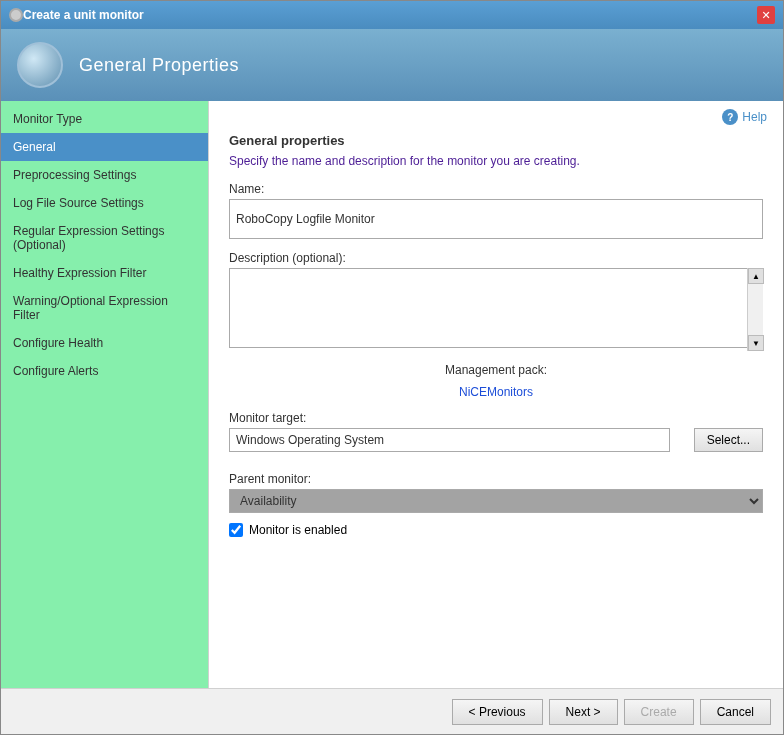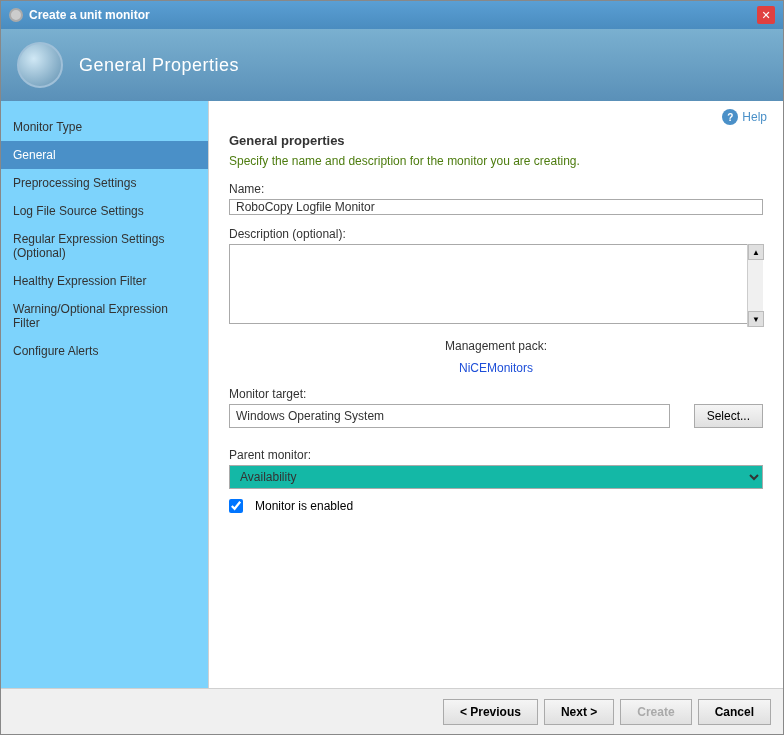--- a/index.html
+++ b/index.html
@@ -24,21 +24,21 @@
       height: 28px;
       display: flex;
       align-items: center;
       justify-content: space-between;
       padding: 0 8px;
       flex-shrink: 0;
     }
     .title-bar-left {
       display: flex;
       align-items: center;
-      gap: 6px;
+      gap: 0;
     }
     .window-icon {
       width: 14px;
       height: 14px;
       background: #ccc;
       border-radius: 50%;
       border: 2px solid #aaa;
     }
     .title-bar-title {
       color: white;
@@ -81,23 +81,23 @@
       font-weight: 300;
       letter-spacing: 0.5px;
     }
     .content-area {
       display: flex;
       flex: 1;
       overflow: hidden;
     }
     .sidebar {
       width: 208px;
-      background: #7dd3fc;
+      background: #86efac;
       border-right: 1px solid #d0d0d0;
-      padding: 12px 0;
+      padding: 4px 0;
       flex-shrink: 0;
     }
     .sidebar-item {
       padding: 7px 12px;
       cursor: pointer;
       color: #333;
       font-size: 12px;
     }
     .sidebar-item.active {
       background: #4a90c8;
@@ -140,33 +140,33 @@
       padding: 8px 20px 20px 20px;
       flex: 1;
     }
     .section-title {
       font-size: 13px;
       font-weight: 600;
       color: #333;
       margin-bottom: 6px;
     }
     .section-description {
-      color: #4d7c0f;
+      color: #4c1d95;
       font-size: 12px;
       margin-bottom: 14px;
     }
     .form-label {
       font-size: 12px;
       color: #333;
       margin-bottom: 3px;
       display: block;
     }
     .form-input {
       width: 100%;
-      height: 16px;
+      height: 40px;
       border: 1px solid #aaa;
       padding: 2px 6px;
       font-size: 12px;
       background: white;
       color: #333;
       outline: none;
     }
     .form-textarea {
       width: 100%;
       height: 80px;
@@ -220,28 +220,28 @@
     }
     .parent-monitor-section {
       margin-top: 20px;
     }
     .form-select {
       width: 100%;
       height: 24px;
       border: 1px solid #aaa;
       padding: 2px 6px;
       font-size: 12px;
-      background: #14b8a6;
+      background: #a3a3a3;
       color: #333;
       appearance: auto;
       outline: none;
     }
     .checkbox-row {
       display: flex;
-      gap: 12px;
+      gap: 6px;
       margin-top: 10px;
     }
     .checkbox-row input[type="checkbox"] {
       width: 14px;
       height: 14px;
     }
     .footer {
       background: #f0f0f0;
       border-top: 1px solid #d0d0d0;
       height: 46px;
@@ -252,21 +252,20 @@
       gap: 6px;
       flex-shrink: 0;
     }
     .footer-btn {
       height: 26px;
       padding: 0 16px;
       font-size: 12px;
       cursor: pointer;
       border: 1px solid #aaa;
       background: linear-gradient(to bottom, #f5f5f5, #e0e0e0);
-      font-weight: bold;
     }
     .footer-btn:disabled {
       color: #aaa;
       cursor: default;
     }
     .textarea-container {
       position: relative;
     }
     .textarea-container .scrollbar-track {
       position: absolute;
@@ -323,20 +322,23 @@
         <span>Log File Source Settings</span>
       </div>
       <div class="sidebar-item">
         <span>Regular Expression Settings (Optional)</span>
       </div>
       <div class="sidebar-item">
         <span>Healthy Expression Filter</span>
       </div>
       <div class="sidebar-item">
         <span>Warning/Optional Expression Filter</span>
+      </div>
+      <div class="sidebar-item">
+        <span>Configure Health</span>
       </div>
       <div class="sidebar-item">
         <span>Configure Alerts</span>
       </div>
     </div>
 
     <div class="main-content">
       <div class="help-row">
         <div class="help-link">
           <div class="help-circle">?</div>

